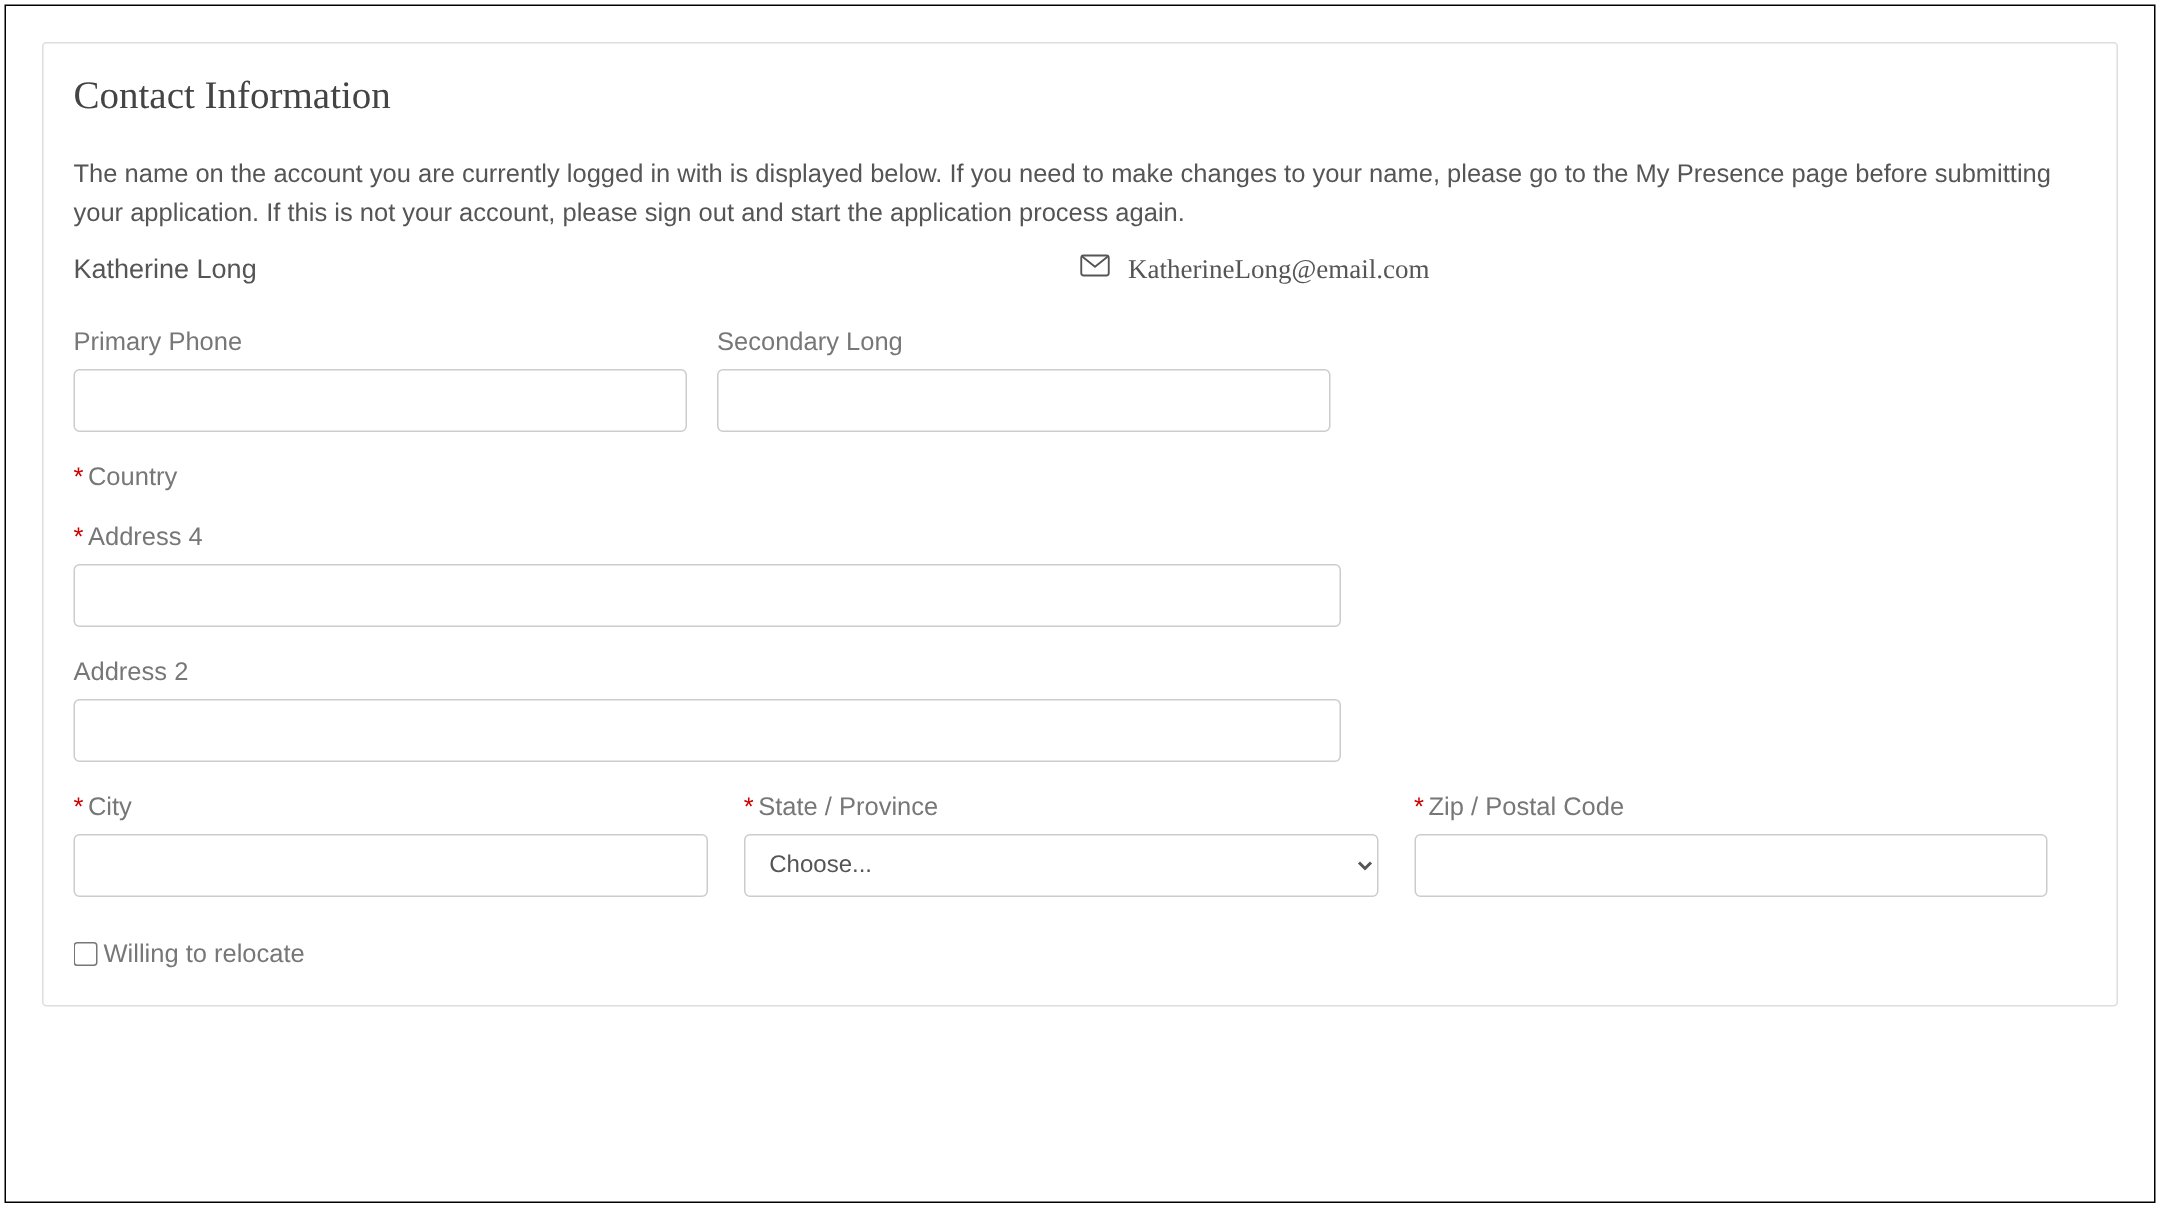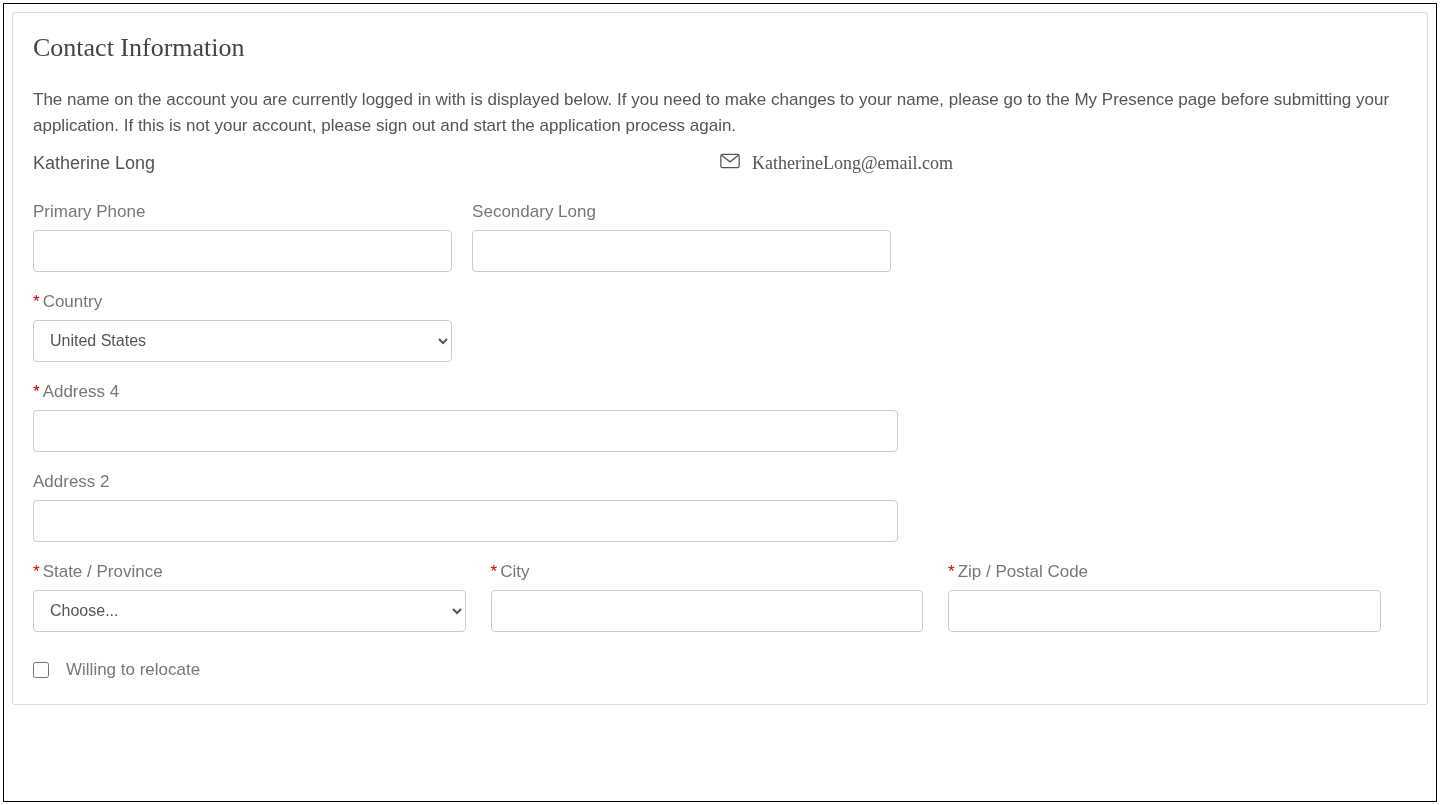--- a/index.html
+++ b/index.html
@@ -9,21 +9,21 @@
     }
     body {
       font-family: 'Segoe UI', Tahoma, Geneva, Verdana, sans-serif;
       background: #fff;
       padding: 3px;
     }
     .outer-border {
       border: 1px solid #000;
       width: 100%;
       height: 799px;
-      padding: 8px;
+      padding: 24px;
       overflow: hidden;
     }
     .panel {
       border: 1px solid #ddd;
       border-radius: 3px;
       padding: 20px 20px 24px 20px;
       width: 100%;
     }
     h1.section-title {
       font-size: 26px;
@@ -101,21 +101,21 @@
     }
     .address-wide {
       width: 63.5%;
     }
     .small-select {
       width: 31.5%;
     }
     .checkbox-row {
       display: flex;
       align-items: center;
-      gap: 17px;
+      gap: 4px;
       margin-top: 8px;
     }
     .checkbox-row input[type="checkbox"] {
       width: 16px;
       height: 16px;
     }
     .checkbox-label {
       font-size: 17px;
       color: #777;
     }
@@ -174,23 +174,20 @@
         </div>
       </div>
     </div>
 
     <div class="row">
       <div class="col small-select">
         <div class="form-group">
           <label class="form-label">
             <span class="required-asterisk">*</span><span>Country</span>
           </label>
-          <select class="form-control">
-            <option>United States</option>
-          </select>
         </div>
       </div>
     </div>
 
     <div class="row">
       <div class="col address-wide">
         <div class="form-group">
           <label class="form-label">
             <span class="required-asterisk">*</span><span>Address 4</span>
           </label>
@@ -202,41 +199,41 @@
     <div class="row">
       <div class="col address-wide">
         <div class="form-group">
           <label class="form-label">Address 2</label>
           <input type="text" class="form-control" value="" style="">
         </div>
       </div>
     </div>
 
     <div class="city-state-row">
+      <div class="col-third">
+        <div class="form-group">
+          <label class="form-label">
+            <span class="required-asterisk">*</span><span>City</span>
+          </label>
+          <input type="text" class="form-control" value="" style="">
+        </div>
+      </div>
       <div class="col-third">
         <div class="form-group">
           <label class="form-label">
             <span class="required-asterisk">*</span><span>State / Province</span>
           </label>
           <select class="form-control">
             <option>Choose...</option>
           </select>
         </div>
       </div>
       <div class="col-third">
         <div class="form-group">
           <label class="form-label">
-            <span class="required-asterisk">*</span><span>City</span>
-          </label>
-          <input type="text" class="form-control" value="" style="">
-        </div>
-      </div>
-      <div class="col-third">
-        <div class="form-group">
-          <label class="form-label">
             <span class="required-asterisk">*</span><span>Zip / Postal Code</span>
           </label>
           <input type="text" class="form-control" value="" style="">
         </div>
       </div>
     </div>
 
     <div class="checkbox-row">
       <input type="checkbox" style="">
       <span class="checkbox-label">Willing to relocate</span>

